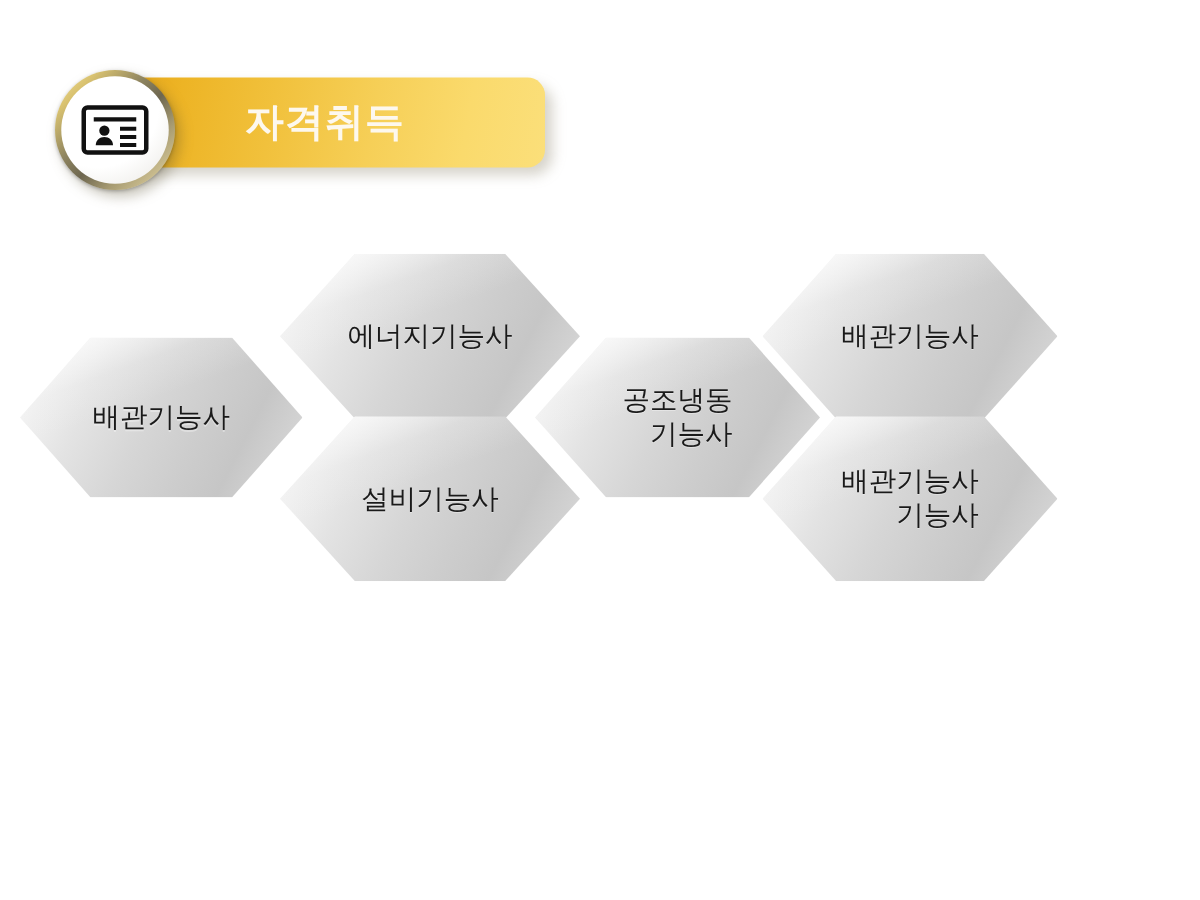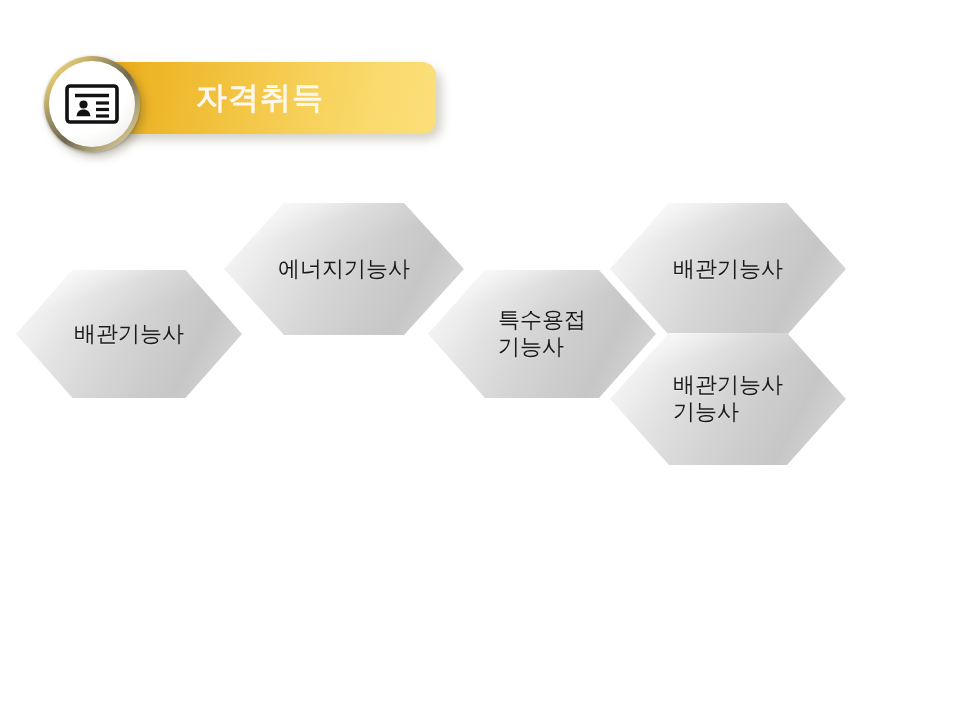--- a/index.html
+++ b/index.html
@@ -128,21 +128,21 @@
     height: 290px;
   }
 
   .hex {
     position: absolute;
     -webkit-clip-path: polygon(25% 0%, 75% 0%, 100% 50%, 75% 100%, 25% 100%, 0% 50%);
     clip-path: polygon(25% 0%, 75% 0%, 100% 50%, 75% 100%, 25% 100%, 0% 50%);
     display: flex;
     align-items: center;
     justify-content: center;
-    text-align: left;
+    text-align: right;
   }
 
   
   .hex-skin {
     background:
       linear-gradient(160deg,
         rgba(255,255,255,0.95) 0%,
         rgba(252,252,252,0.75) 10%,
         rgba(240,240,240,0.25) 26%,
         rgba(255,255,255,0.0) 42%),
@@ -213,23 +213,26 @@
   <div class="hex-area">
 
     <div class="hex hex-skin" id="hex-0">
       <span class="hex-label">배관기능사</span>
     </div>
 
     <div class="hex hex-skin" id="hex-1">
       <span class="hex-label">에너지기능사</span>
     </div>
 
+    <div class="hex hex-skin" id="hex-2">
+      <span class="hex-label">설비기능사</span>
+    </div>
 
     <div class="hex hex-skin" id="hex-3">
-      <span class="hex-label">특수용접
+      <span class="hex-label">공조냉동
 기능사</span>
     </div>
 
     <div class="hex hex-skin" id="hex-4">
       <span class="hex-label">배관기능사</span>
     </div>
 
     <div class="hex hex-skin" id="hex-5">
       <span class="hex-label">배관기능사
 기능사</span>

